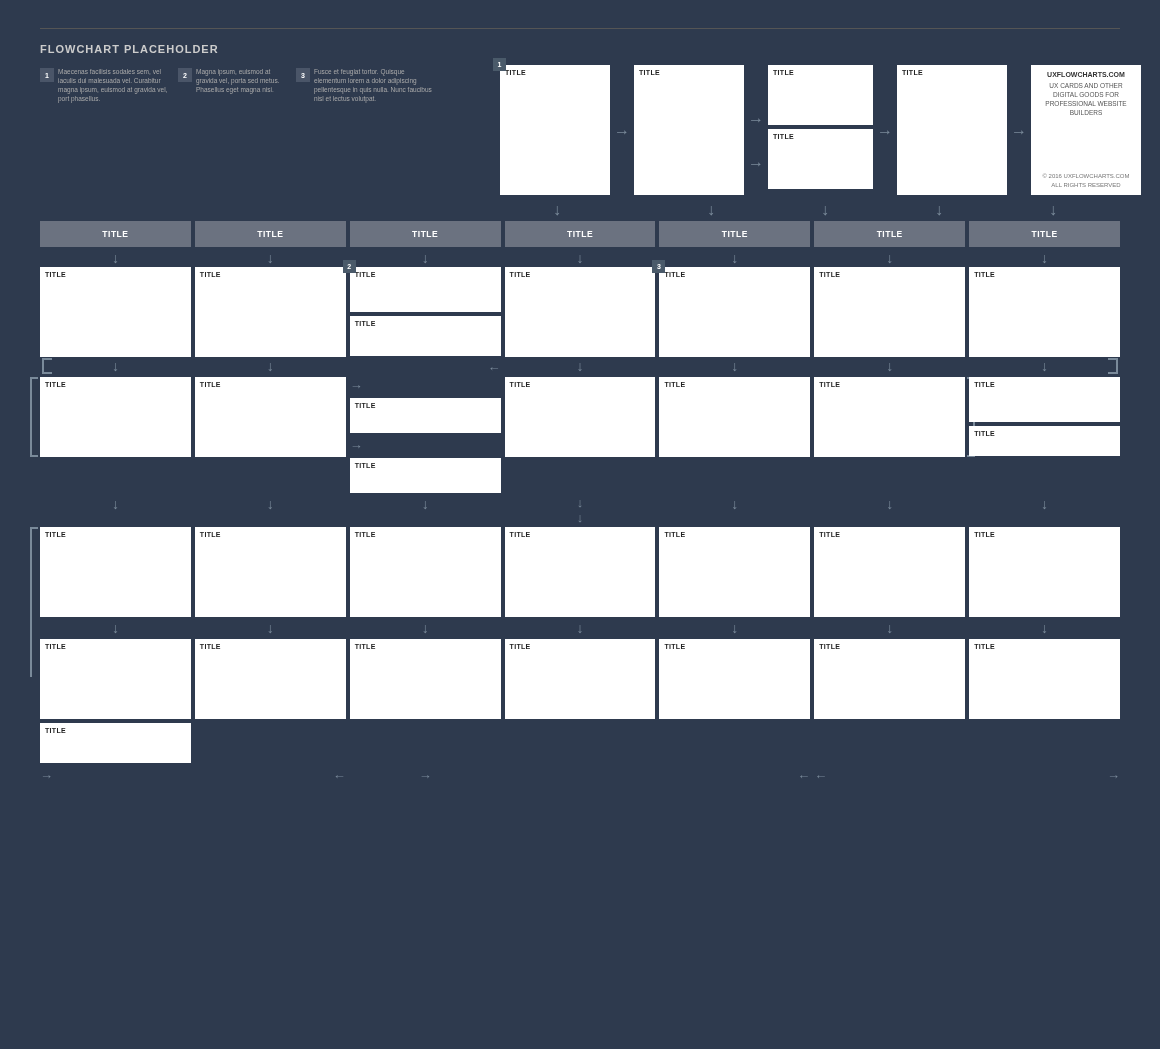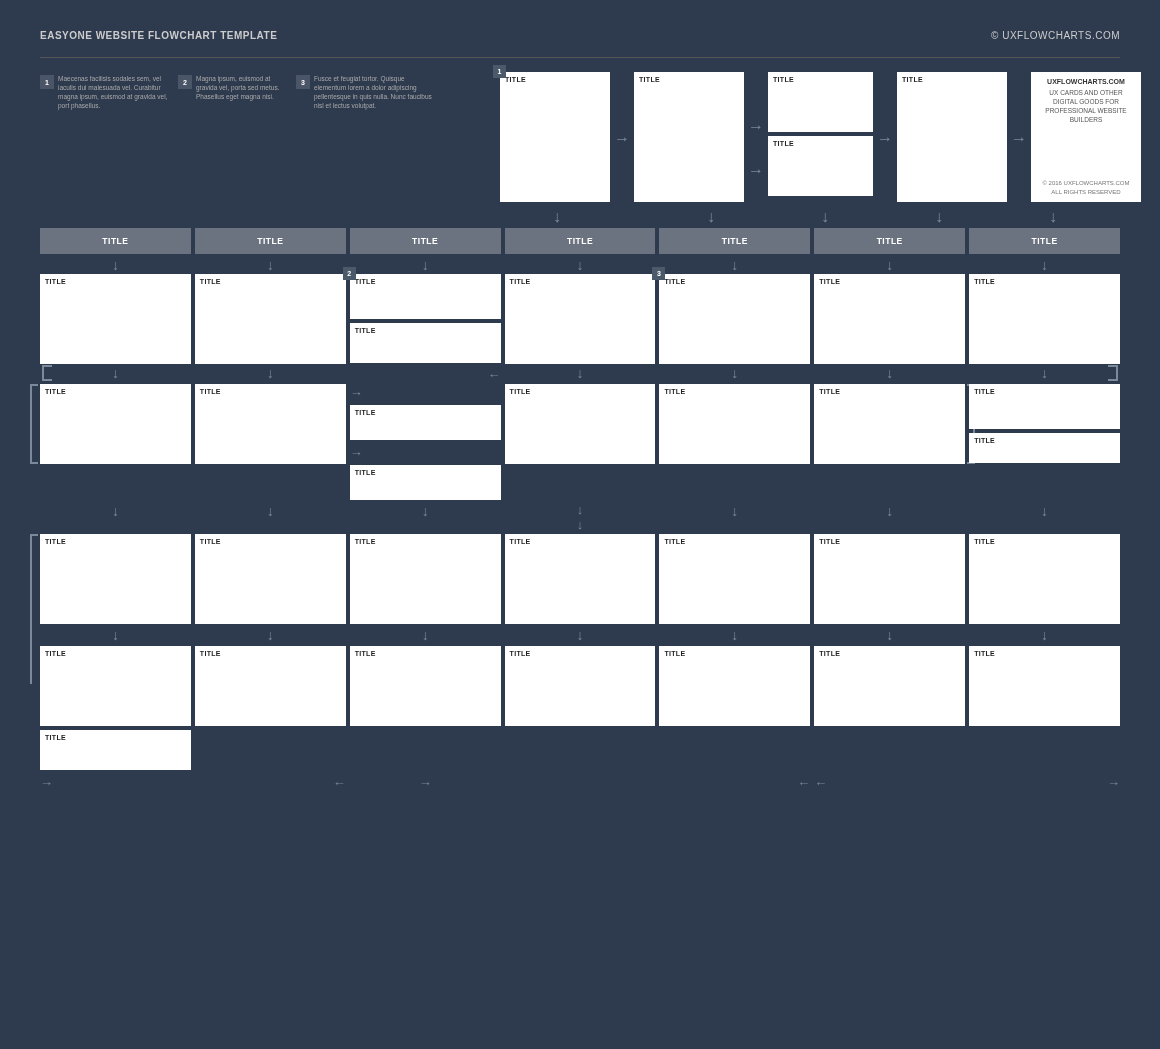--- a/index.html
+++ b/index.html
@@ -154,29 +154,26 @@
       justify-content: center;
       z-index: 5;
     }
 
   </style>
 </head>
 <body>
 
 <div class="page-wrapper">
 
-  <div class="header">
-    <span class="header-title">EASYONE WEBSITE FLOWCHART TEMPLATE</span>
-    <span class="header-copy">© UXFLOWCHARTS.COM</span>
-  </div>
 
   <hr class="divider">
 
   <div class="flowchart-container">
 
+    <div class="flowchart-label">FLOWCHART PLACEHOLDER</div>
 
     <div style="display:flex; align-items:flex-start; margin-bottom:6px;">
 
       <div style="width:460px; flex-shrink:0;">
         <div style="display:flex; gap:8px; margin-top:2px;">
 
           <div style="display:flex;align-items:flex-start;gap:4px;max-width:130px;">
             <div class="legend-badge">1</div>
             <span style="font-size:6.5px;color:#aaa;line-height:1.4;">Maecenas facilisis sodales sem, vel iaculis dui malesuada vel. Curabitur magna ipsum, euismod at gravida vel, port phasellus.</span>
           </div>

